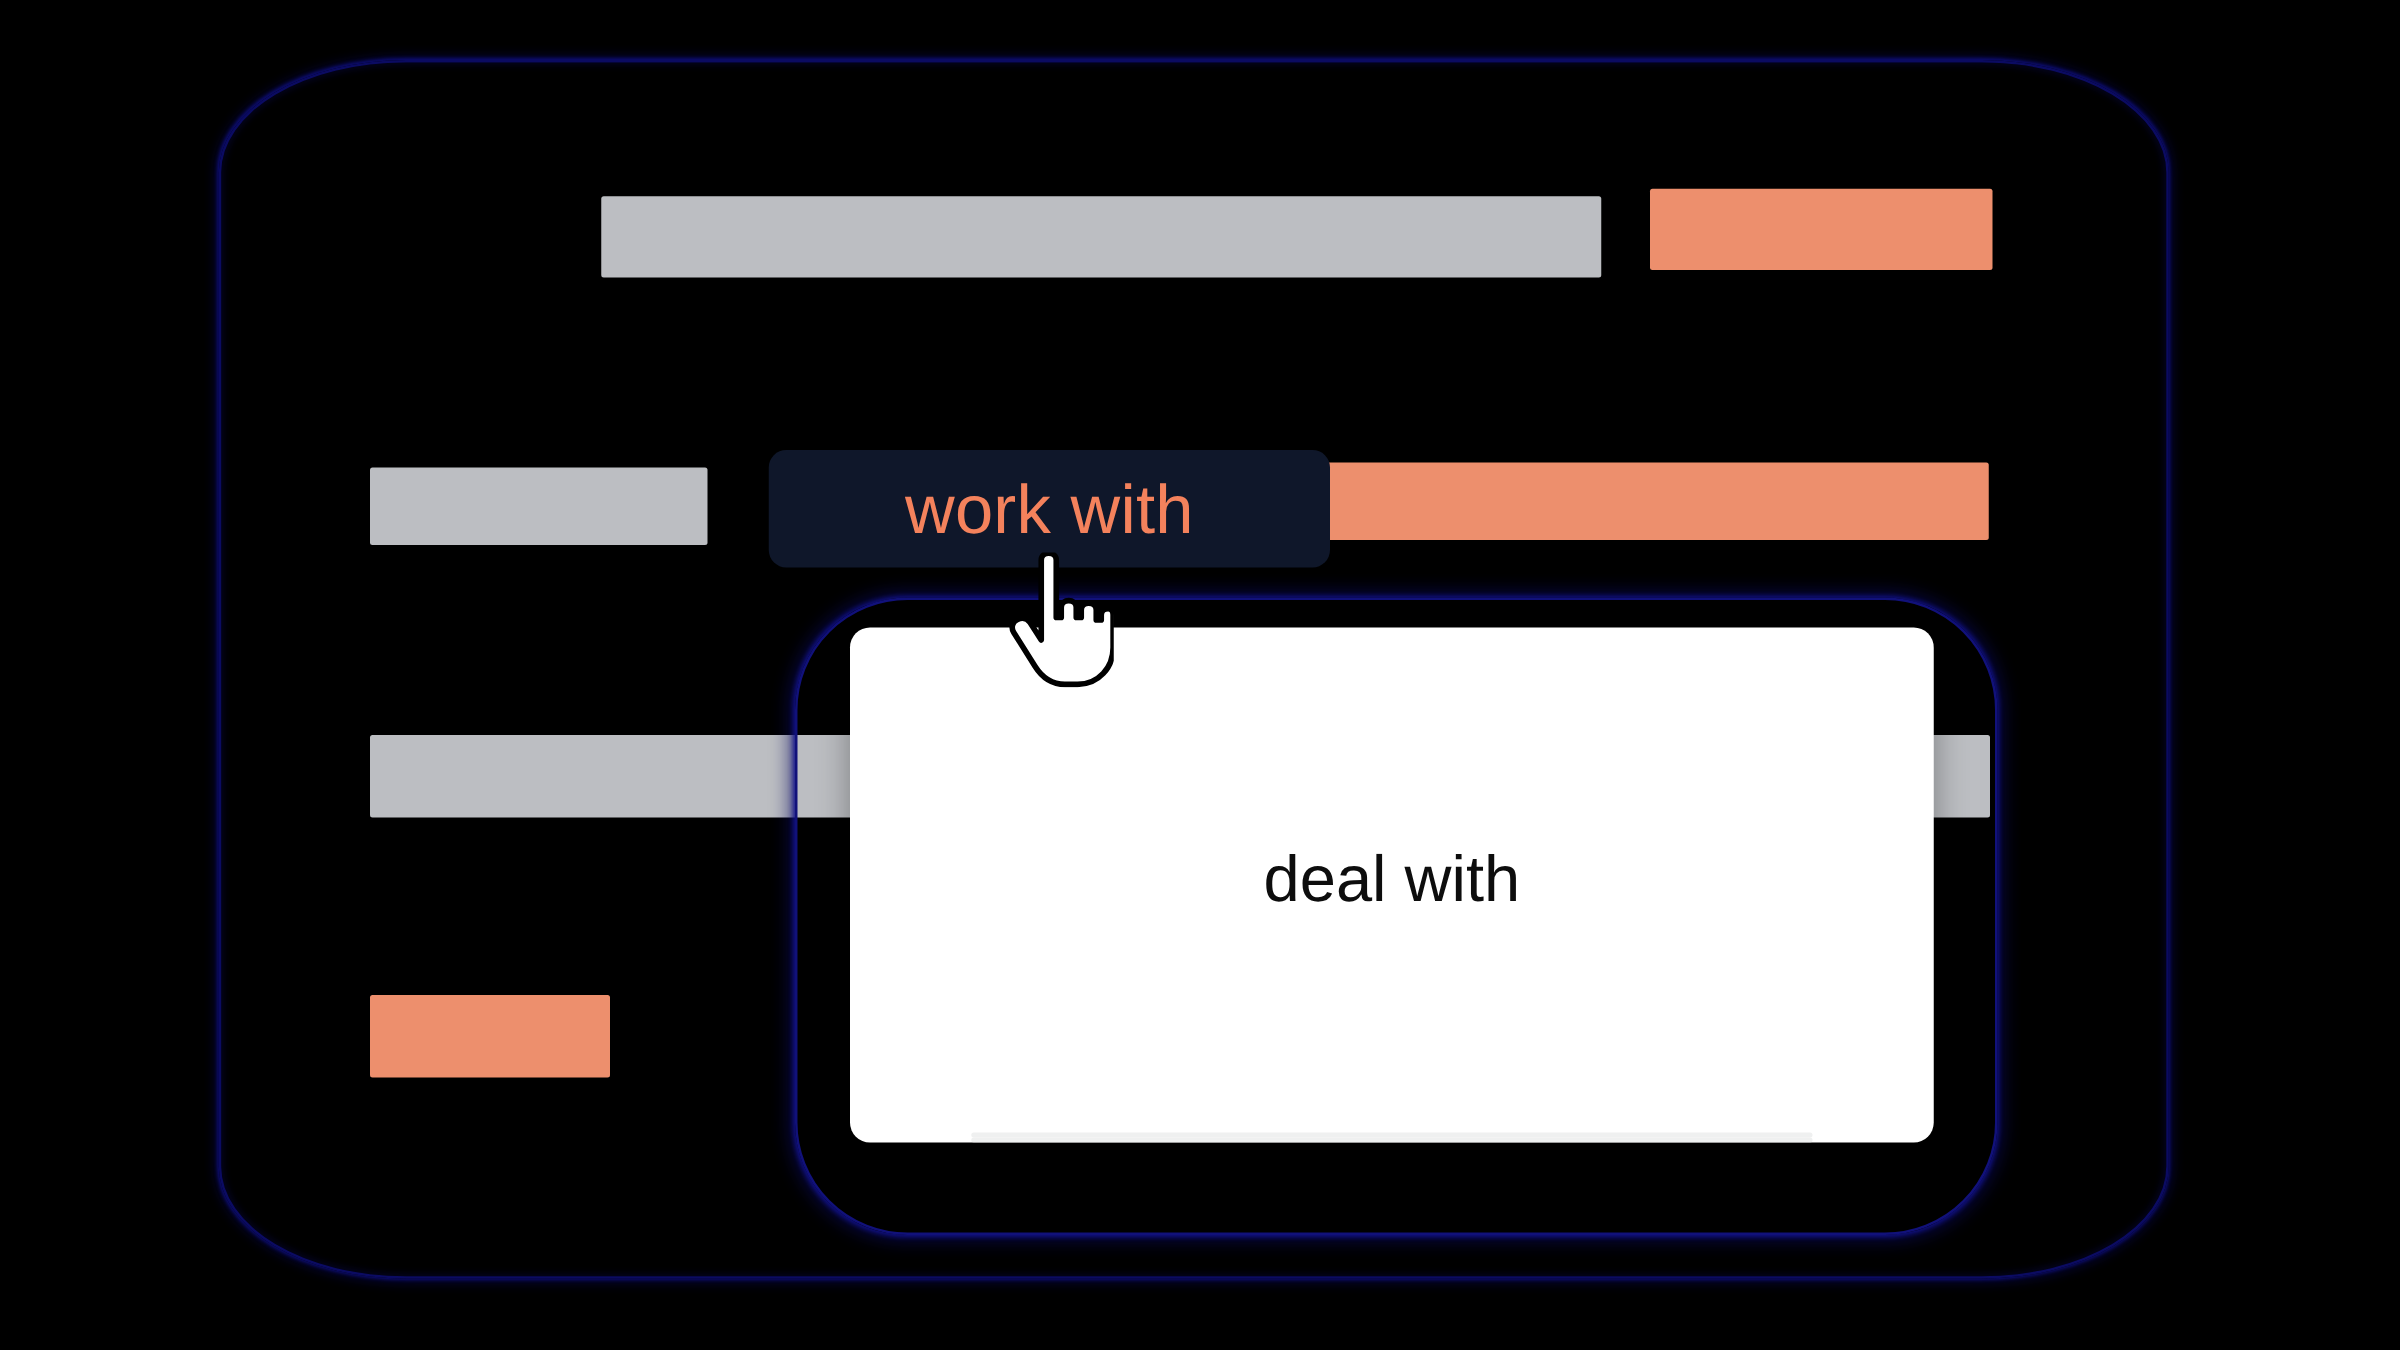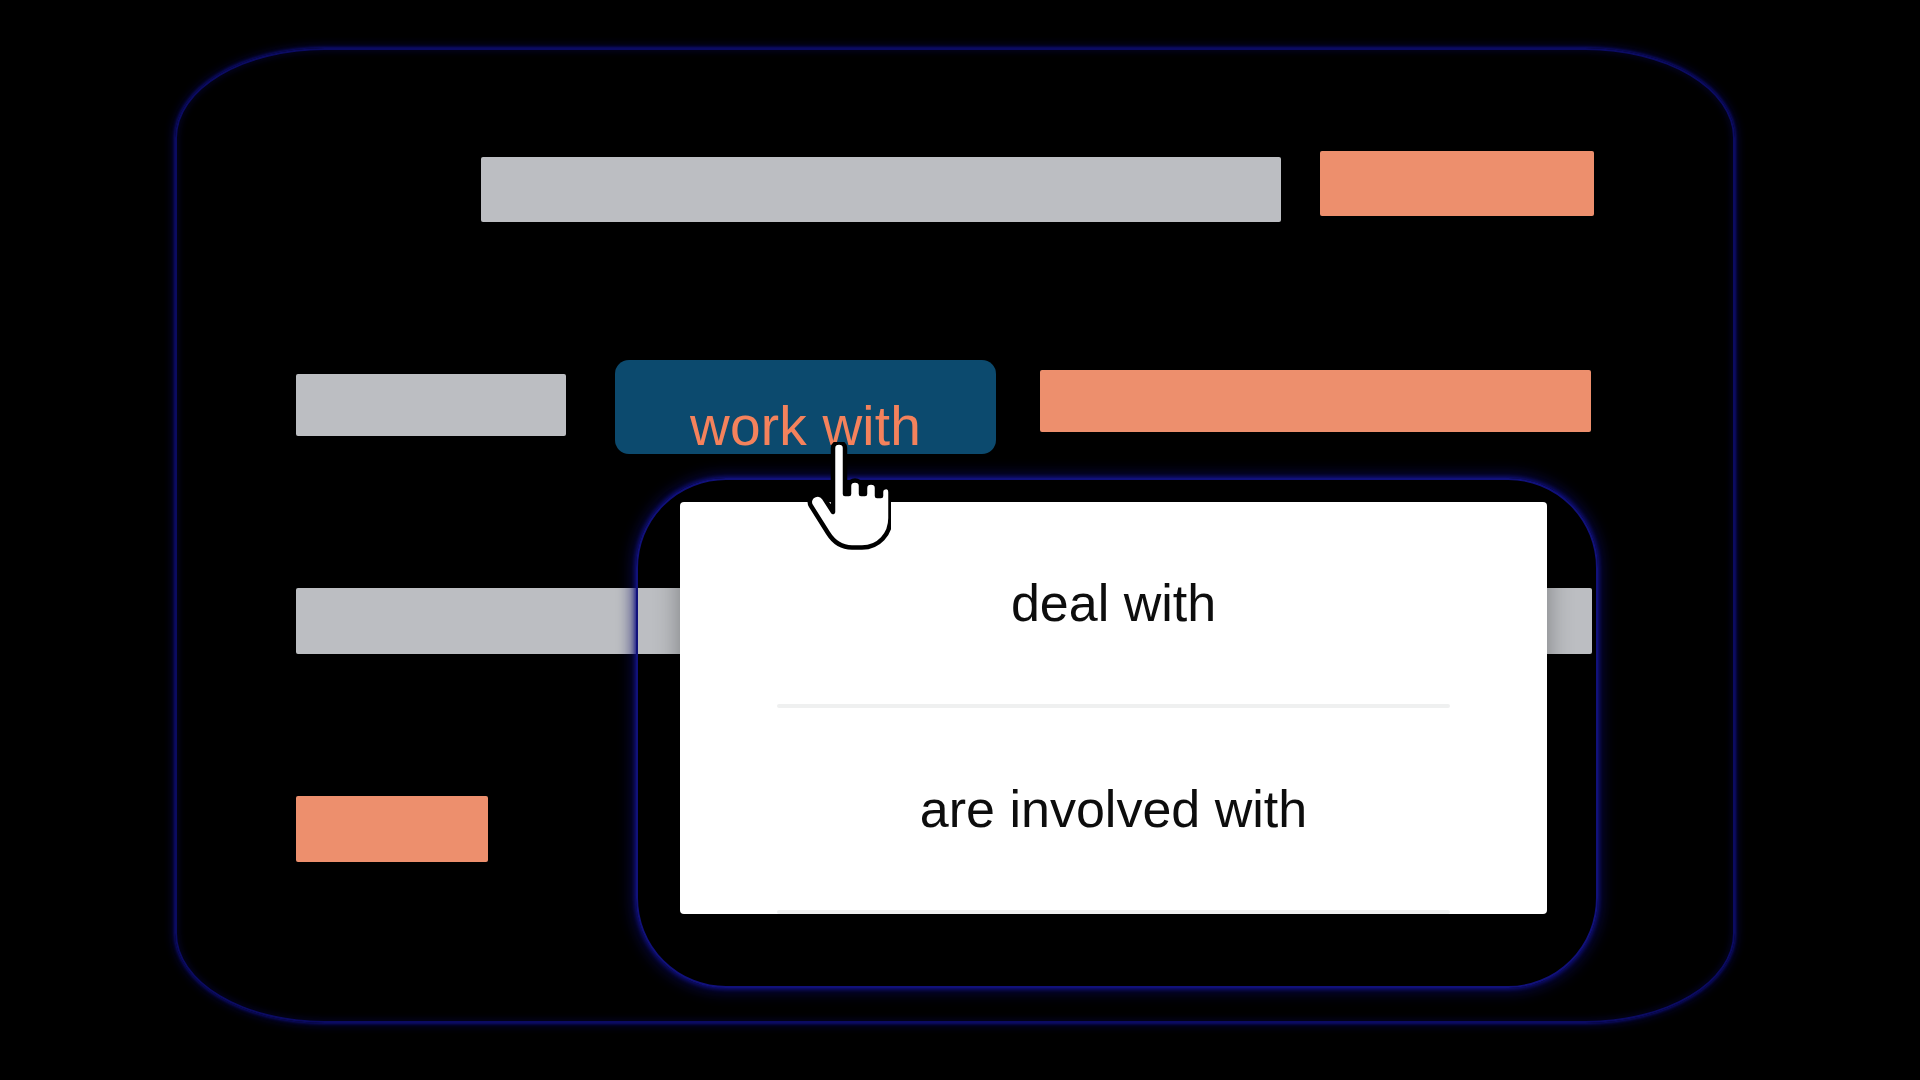--- a/index.html
+++ b/index.html
@@ -59,26 +59,26 @@
   .r3-gray-r { left: 1545px; top: 588px; width: 47px;   height: 66px; }
 
   
   .r4-orange { left: 296px;  top: 796px; width: 192px;  height: 66px; }
 
   
   .term-chip {
     position: absolute;
     left: 615px;
     top: 360px;
-    width: 381px;
+    width: 449px;
     height: 94px;
-    background: #0c4a6e;
+    background: #0f172a;
     border-radius: 14px;
     display: flex;
-    align-items: flex-end;
+    align-items: center;
     justify-content: center;
     box-sizing: border-box;
   }
   .term-chip-label {
     color: #f4825c;
     font-size: 55px;
     line-height: 1;
     letter-spacing: 0.2px;
     white-space: nowrap;
   }
@@ -99,21 +99,21 @@
     pointer-events: none;
   }
 
   .popup {
     position: absolute;
     left: 680px;
     top: 502px;
     width: 867px;
     height: 412px;
     background: #ffffff;
-    border-radius: 4px;
+    border-radius: 16px;
     box-shadow: 0 10px 26px rgba(0,0,0,0.35);
     box-sizing: border-box;
     display: flex;
     flex-direction: column;
     justify-content: center;
     overflow: hidden;
   }
 
   .popup-item {
     flex: 1 1 0;
@@ -165,21 +165,20 @@
 
   <div class="term-chip">
     <span class="term-chip-label">work with</span>
   </div>
 
   <div class="popup-glow"></div>
 
   <div class="popup">
     <div class="popup-item">deal with</div>
     <div class="popup-divider"></div>
-    <div class="popup-item">are involved with</div>
     <div class="popup-divider"></div>
   </div>
 
   <div class="cursor">
     <svg viewBox="0 0 86 108" width="86" height="108" aria-hidden="true">
       <path d="M28 6
                C28 2.5 31 0.5 34 0.5
                C37 0.5 40 2.5 40 6
                L40 52
                L44 52

